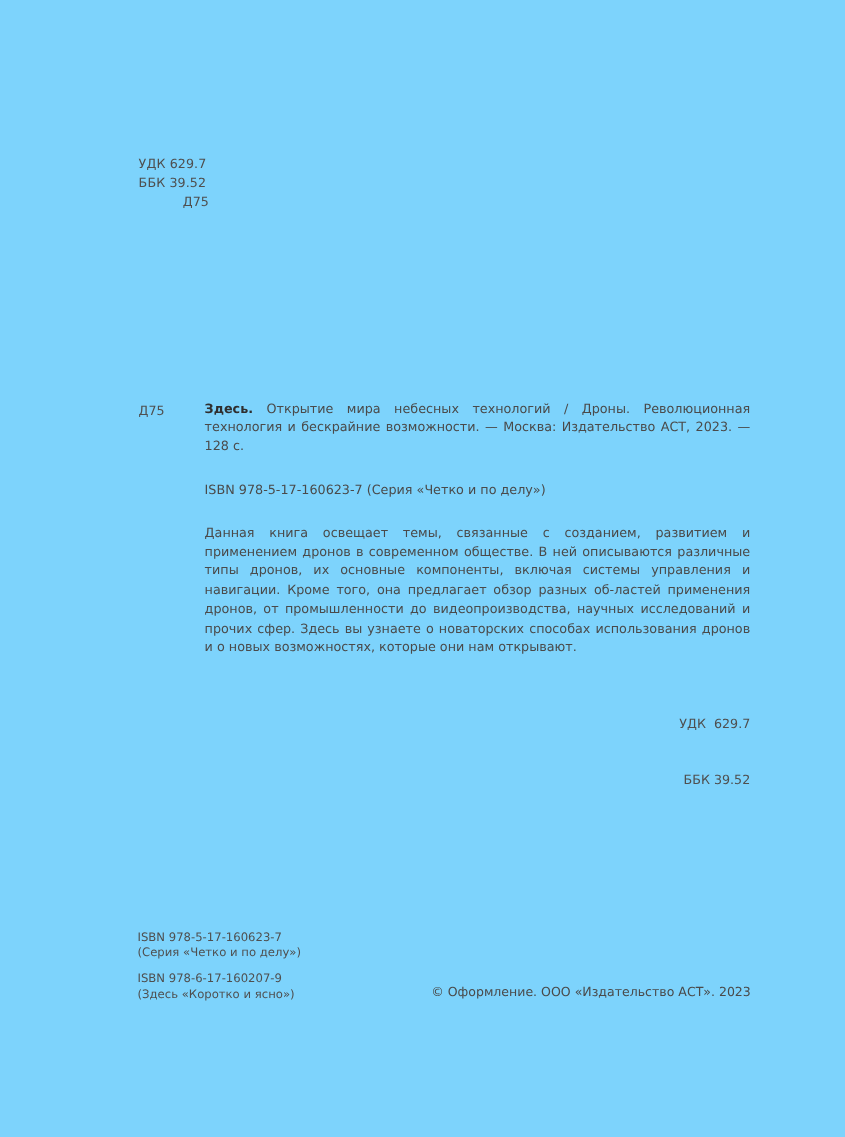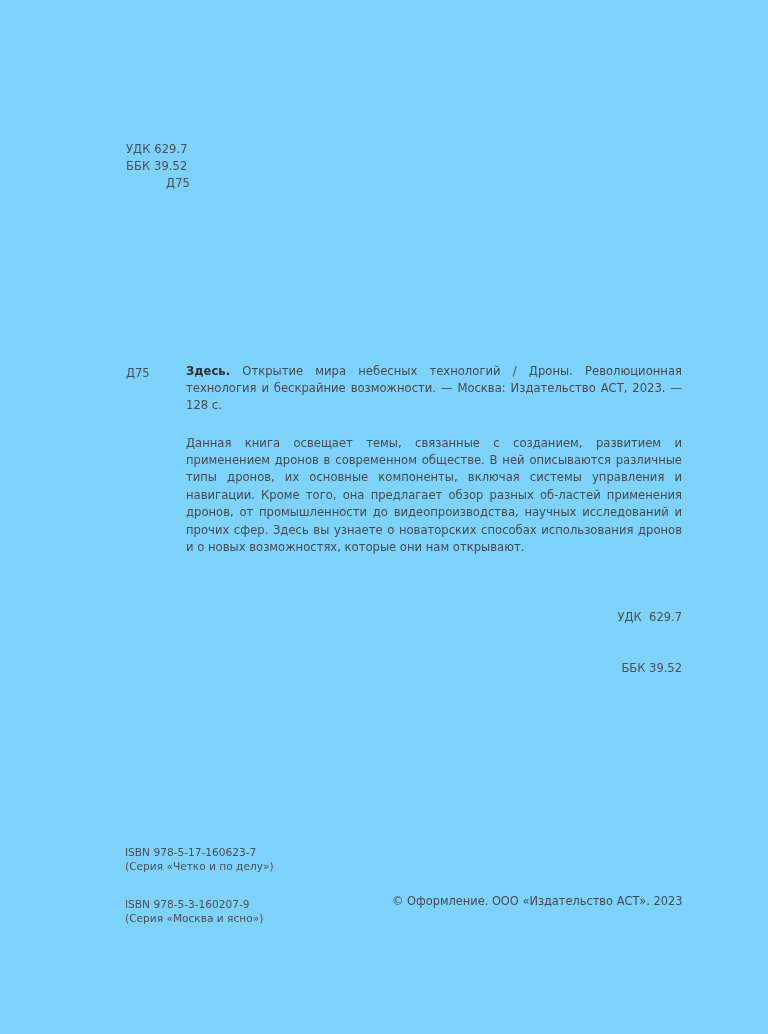--- a/index.html
+++ b/index.html
@@ -108,21 +108,21 @@
   }
   .footer-isbns {
     position: absolute;
     left: 125px;
     top: 0;
     font-size: 10.6px;
     line-height: 14.4px;
     color: #4f4f4f;
     white-space: nowrap;
   }
-  .footer-isbn-group { margin-bottom: 23px; }
+  .footer-isbn-group { margin-bottom: 9px; }
   .footer-isbn-group:last-child { margin-bottom: 0; }
   .copyright {
     position: absolute;
     left: 392px;
     top: 48px;
     font-size: 11.4px;
     line-height: 16px;
     color: #4a4a4a;
     white-space: nowrap;
     text-align: right;
@@ -141,42 +141,43 @@
 
   <div class="record">
 
     <div class="record-code">Д75</div>
 
     <div class="record-body">
 
       <p class="biblio"><span class="title-bold">Здесь.</span><span> Открытие мира небесных технологий / Дроны. Революционная технология и бескрайние возможности. — Москва: Издательство АСТ, 2023. — 128 с.</span></p>
 
       <div class="isbn-list">
+        <div class="isbn-line">ISBN 978-5-17-160623-7 (Серия «Четко и по делу»)</div>
       </div>
 
       <p class="annotation">Данная книга освещает темы, связанные с созданием, развитием и применением дронов в современном обществе. В ней описываются различные типы дронов, их основные компоненты, включая системы управления и навигации. Кроме того, она предлагает обзор разных об-ластей применения дронов, от промышленности до видеопроизводства, научных исследований и прочих сфер. Здесь вы узнаете о новаторских способах использования дронов и о новых возможностях, которые они нам открывают.</p>
 
       <div class="udk-bottom">
         <div>УДК  629.7</div>
         <div>ББК 39.52</div>
       </div>
 
     </div>
   </div>
 
   <div class="footer">
 
     <div class="footer-isbns">
       <div class="footer-isbn-group">
         <div>ISBN 978-5-17-160623-7</div>
         <div>(Серия «Четко и по делу»)</div>
       </div>
       <div class="footer-isbn-group">
-        <div>ISBN 978-5-3-160207-9</div>
-        <div>(Серия «Москва и ясно»)</div>
+        <div>ISBN 978-6-17-160207-9</div>
+        <div>(Здесь «Коротко и ясно»)</div>
       </div>
     </div>
 
     <div class="copyright">© Оформление. ООО «Издательство АСТ». 2023</div>
 
   </div>
 
 </div>
 
 </body></html>

